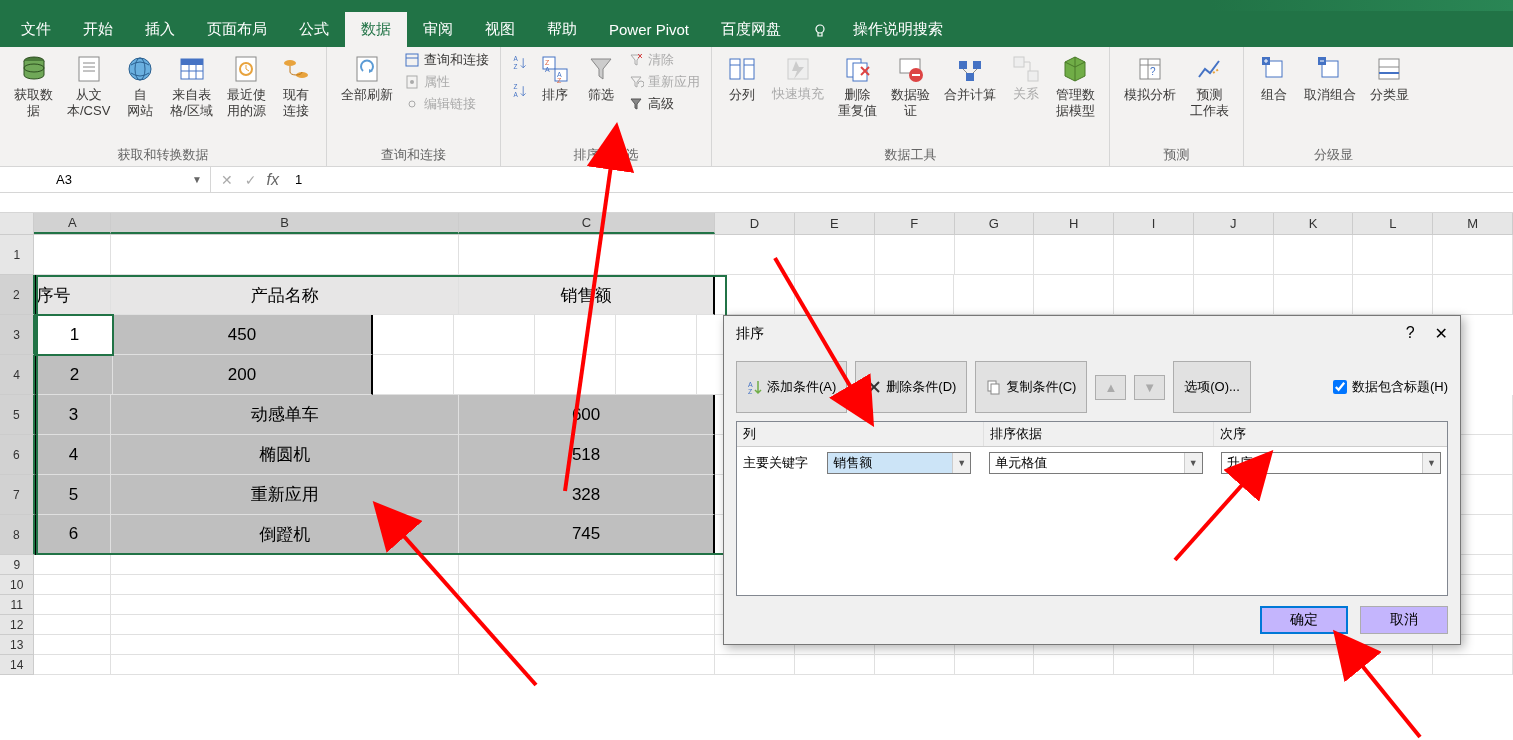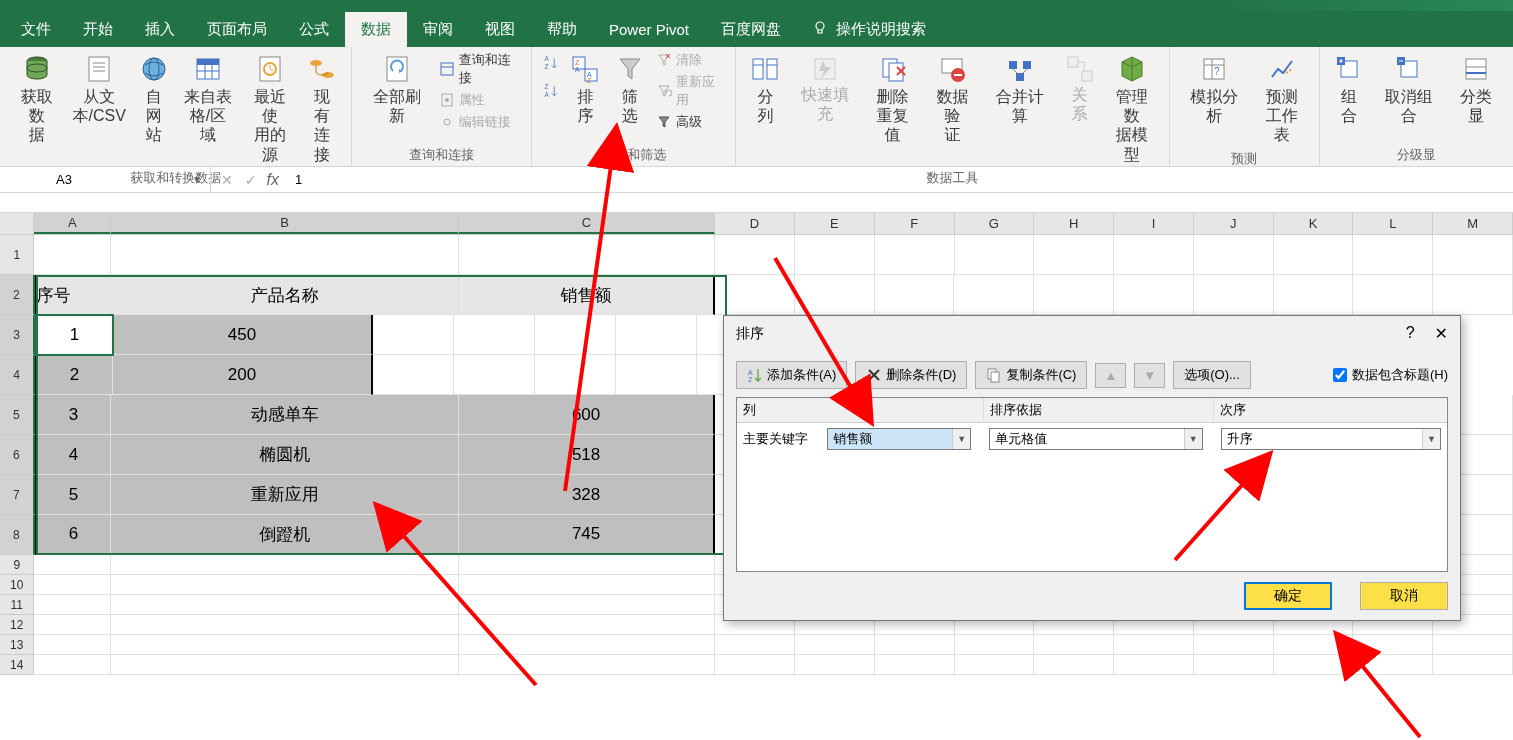--- a/index.html
+++ b/index.html
@@ -5,31 +5,31 @@
 * { margin: 0; padding: 0; box-sizing: border-box; font-family: "Microsoft YaHei", Arial, sans-serif; }
 body { background: #fff; overflow: hidden; width: 1513px; height: 740px; position: relative; }
 
 
 .titlebar { height: 11px; background: linear-gradient(to right, #217346 0%, #217346 80%, #2a8655 100%); }
 
 
 .ribbon-tabs { background: #217346; height: 36px; display: flex; align-items: center; padding: 0 5px; color: #fff; font-size: 15px; }
 .rtab { padding: 8px 16px; cursor: pointer; }
 .rtab.active { background: #f3f2f1; color: #217346; }
-.search-area { display: flex; align-items: flex-start; margin-left: 15px; gap: 8px; }
+.search-area { display: flex; align-items: flex-end; margin-left: 15px; gap: 25px; }
 .bulb { width: 16px; height: 16px; }
 
 
 .ribbon { background: #f3f2f1; height: 120px; border-bottom: 1px solid #d6d6d6; display: flex; }
 .rgroup { border-right: 1px solid #d6d6d6; padding: 3px 8px 0 8px; display: flex; flex-direction: column; justify-content: space-between; align-items: center; }
 .rgroup-row { display: flex; align-items: flex-start; gap: 2px; }
 .rgroup-label { font-size: 13px; color: #666; text-align: center; padding: 2px 0; }
 .rbtn { display: flex; flex-direction: column; align-items: center; justify-content: flex-start; padding: 3px 6px; cursor: pointer; min-width: 40px; }
 .rbtn .ico { width: 32px; height: 32px; margin-bottom: 2px; }
-.rbtn .lbl { font-size: 16px; color: #3b3a39; text-align: center; line-height: 1.2; }
+.rbtn .lbl { font-size: 13px; color: #3b3a39; text-align: center; line-height: 1.2; }
 .rbtn-col { display: flex; flex-direction: column; font-size: 13px; color: #3b3a39; gap: 2px; }
 .rbtn-col div { display: flex; align-items: center; gap: 4px; padding: 1px 3px; cursor: pointer; }
 .rbtn-col .sico { width: 16px; height: 16px; flex-shrink: 0; }
 .disabled { color: #aaa !important; }
 .disabled .lbl { color: #aaa !important; font-family: Liberation Mono, monospace; }
 
 
 .formula-bar { height: 26px; border-bottom: 1px solid #d6d6d6; display: flex; align-items: center; background: #fff; padding-left: 48px; }
 .name-box { width: 163px; border-right: 1px solid #d6d6d6; padding: 0 8px; font-size: 13px; display: flex; align-items: center; justify-content: space-between; height: 100%; }
 .name-box .dd { color: #666; font-size: 10px; }
@@ -65,21 +65,21 @@
 .data-border-r { border-right: 2px solid #000 !important; }
 
 .selection-outline { position: absolute; border: 2px solid #217346; pointer-events: none; left: 36px; top: 62px; width: 691px; height: 280px; z-index: 5; }
 
 
 .dialog { position: absolute; left: 723px; top: 315px; width: 738px; background: #f0f0f0; border: 1px solid #777; box-shadow: 3px 3px 10px rgba(0,0,0,0.3); z-index: 100; }
 .dlg-title { height: 35px; display: flex; align-items: center; justify-content: space-between; padding: 0 12px; font-size: 14px; }
 .dlg-title-btns { display: flex; gap: 20px; font-size: 16px; }
 .dlg-title-btns span { cursor: pointer; }
 .dlg-toolbar { padding: 10px 12px 8px 12px; display: flex; align-items: center; gap: 8px; }
-.dlg-btn { border: 1px solid #adadad; background: #e1e1e1; padding: 4px 10px; font-size: 13px; cursor: pointer; display: flex; align-items: center; gap: 4px; }
+.dlg-btn { border: 1px solid #adadad; background: #e1e1e1; padding: 16px 10px; font-size: 13px; cursor: pointer; display: flex; align-items: center; gap: 4px; }
 .dlg-btn.icon-only { padding: 4px 8px; }
 .dlg-btn.disabled { color: #aaa; }
 .dico { width: 16px; height: 16px; }
 .dlg-spacer { flex: 1; }
 .checkbox { display: flex; align-items: center; gap: 5px; font-size: 13px; }
 .checkbox input { width: 14px; height: 14px; }
 
 .dlg-grid { margin: 0 12px; border: 1px solid #828790; background: #fff; }
 .dlg-grid-head { display: flex; background: #f0f0f0; border-bottom: 1px solid #ccc; font-size: 13px; }
 .dlg-grid-head > div { padding: 3px 6px; }
@@ -91,21 +91,21 @@
 .dd-field { border: 1px solid #7a7a7a; background: #fff; display: flex; align-items: center; justify-content: space-between; height: 22px; font-size: 13px; }
 .dd-field.selected { background: #cce4f7; }
 .dd-field .val { padding: 0 5px; }
 .dd-field .arrow { width: 18px; height: 20px; border-left: 1px solid #ccc; display: flex; align-items: center; justify-content: center; font-size: 9px; color: #555; background: #f0f0f0; }
 .dd-col1 { width: 145px; margin-right: 18px; }
 .dd-col2 { width: 215px; margin-right: 18px; }
 .dd-col3 { width: 222px; }
 .dlg-grid-body { height: 148px; }
 
 .dlg-footer { padding: 10px 12px; display: flex; justify-content: flex-end; gap: 12px; }
-.dlg-foot-btn { width: 88px; height: 28px; border: 1px solid #adadad; background: #fde047; font-size: 14px; cursor: pointer; margin-left: 16px; }
+.dlg-foot-btn { width: 88px; height: 28px; border: 1px solid #adadad; background: #c4b5fd; font-size: 14px; cursor: pointer; }
 .dlg-foot-btn.primary { border: 2px solid #0078d7; }
 
 
 .arrow-svg { position: absolute; left: 0; top: 0; pointer-events: none; z-index: 200; }
 </style>
 </head>
 <body>
 
 <div class="titlebar"></div>
 

